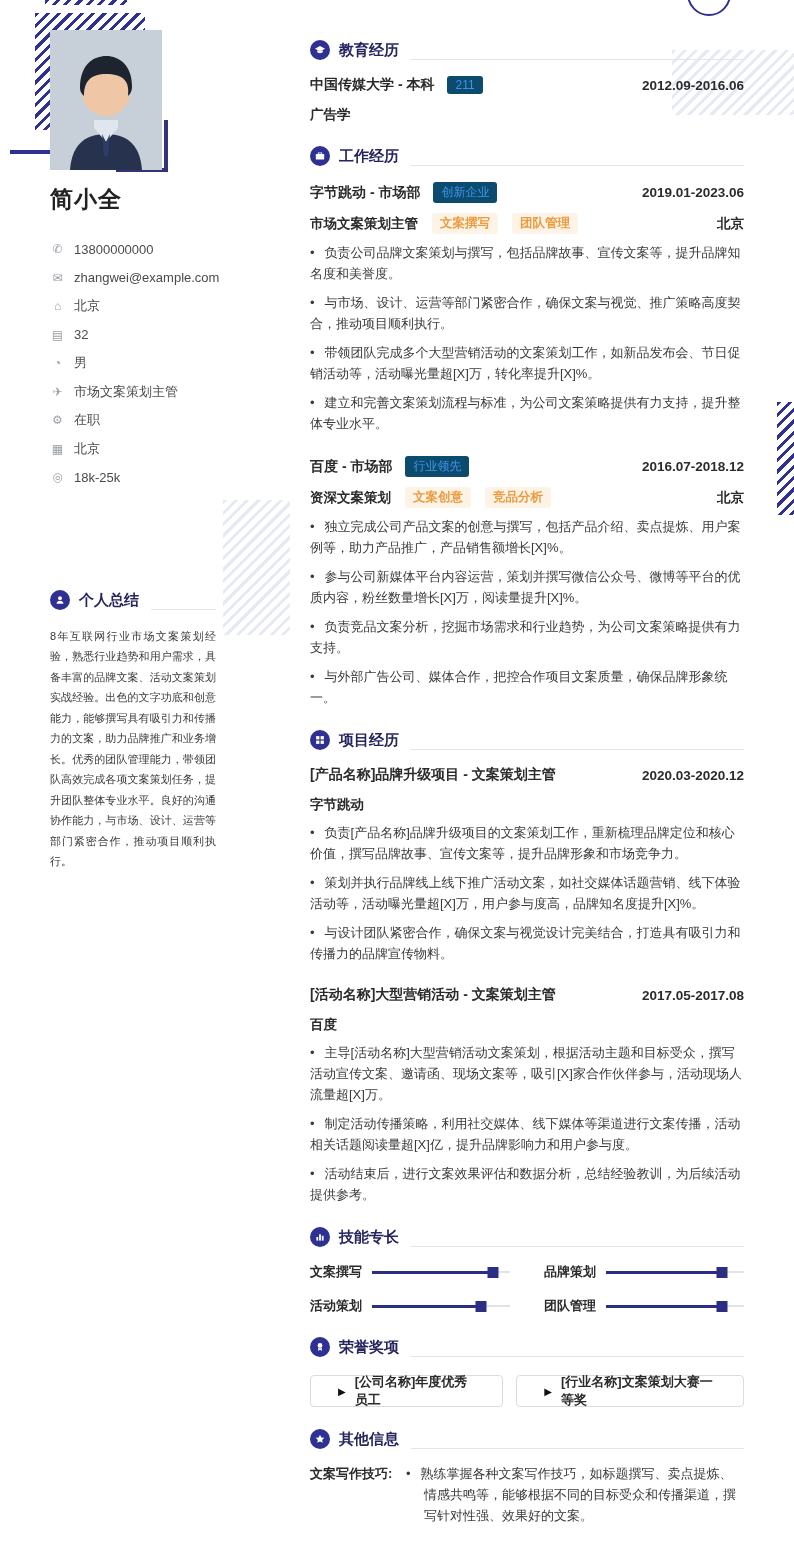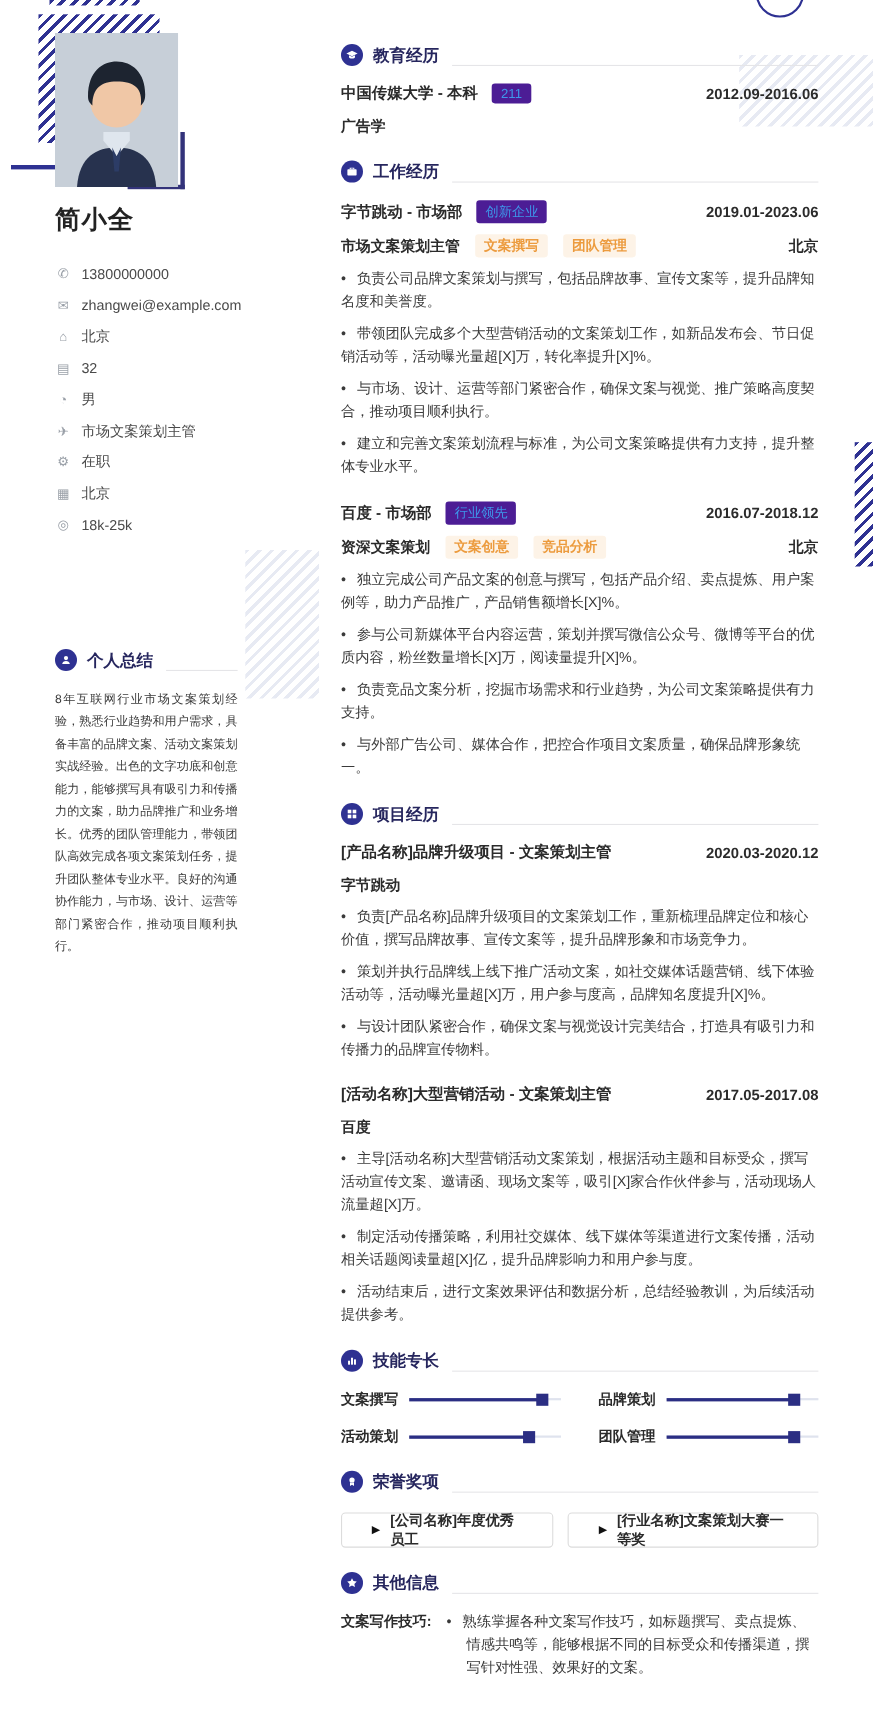--- a/index.html
+++ b/index.html
@@ -34,21 +34,21 @@
   .c-ico{width:15px;margin-right:9px;color:#9aa0a8;font-size:12px;text-align:center;flex-shrink:0;}
   .summary{margin-top:96px;}
   .summary-text{margin-top:16px;font-size:11px;line-height:20.5px;color:#3a3a3a;text-align:justify;}
   
   .main{position:absolute;left:310px;top:0;width:434px;padding-top:38px;}
   .sec{margin-bottom:20px;}
   .row{display:flex;align-items:center;justify-content:space-between;}
   .row-left{display:flex;align-items:center;}
   .b14{font-weight:700;font-size:14px;color:#2b2b2b;text-align:center;}
   .b13{font-weight:700;font-size:13.5px;color:#2b2b2b;}
-  .tag-blue{background:#4c1d95;color:#3e97ea;font-size:12px;padding:2px 8px;border-radius:3px;margin-left:13px;}
+  .tag-blue{background:#0c4a6e;color:#3e97ea;font-size:12px;padding:2px 8px;border-radius:3px;margin-left:13px;}
   .tag-orange{background:#fdf3e7;color:#ec9b3e;font-size:12.5px;font-weight:700;padding:2px 8px;border-radius:3px;margin-left:14px;}
   .mt16{margin-top:16px;} .mt12{margin-top:12px;} .mt10{margin-top:10px;} .mt22{margin-top:22px;}
   .bullets{margin-top:2px;}
   .bullet{font-size:13px;line-height:21px;color:#3a3a3a;margin-top:8px;}
   .bullet::before{content:"•";margin-right:10px;}
   
   .skill-grid{margin-top:16px;display:grid;grid-template-columns:1fr 1fr;column-gap:34px;row-gap:16px;}
   .skill{display:flex;align-items:center;}
   .sk-label{font-size:13px;font-weight:700;color:#2b2b2b;width:62px;flex-shrink:0;}
   .sk-track{position:relative;flex:1;height:12px;}
@@ -197,22 +197,22 @@
         <div class="row mt10">
           <span class="row-left">
             <span class="b13">市场文案策划主管</span>
             <span class="tag-orange">文案撰写</span>
             <span class="tag-orange">团队管理</span>
           </span>
           <span class="b13">北京</span>
         </div>
         <div class="bullets">
           <div class="bullet">负责公司品牌文案策划与撰写，包括品牌故事、宣传文案等，提升品牌知名度和美誉度。</div>
+          <div class="bullet">与市场、设计、运营等部门紧密合作，确保文案与视觉、推广策略高度契合，推动项目顺利执行。</div>
           <div class="bullet">带领团队完成多个大型营销活动的文案策划工作，如新品发布会、节日促销活动等，活动曝光量超[X]万，转化率提升[X]%。</div>
-          <div class="bullet">与市场、设计、运营等部门紧密合作，确保文案与视觉、推广策略高度契合，推动项目顺利执行。</div>
           <div class="bullet">建立和完善文案策划流程与标准，为公司文案策略提供有力支持，提升整体专业水平。</div>
         </div>
       </div>
 
       <div class="mt22">
         <div class="row">
           <span class="row-left">
             <span class="b14">百度 - 市场部</span>
             <span class="tag-blue">行业领先</span>
           </span>

